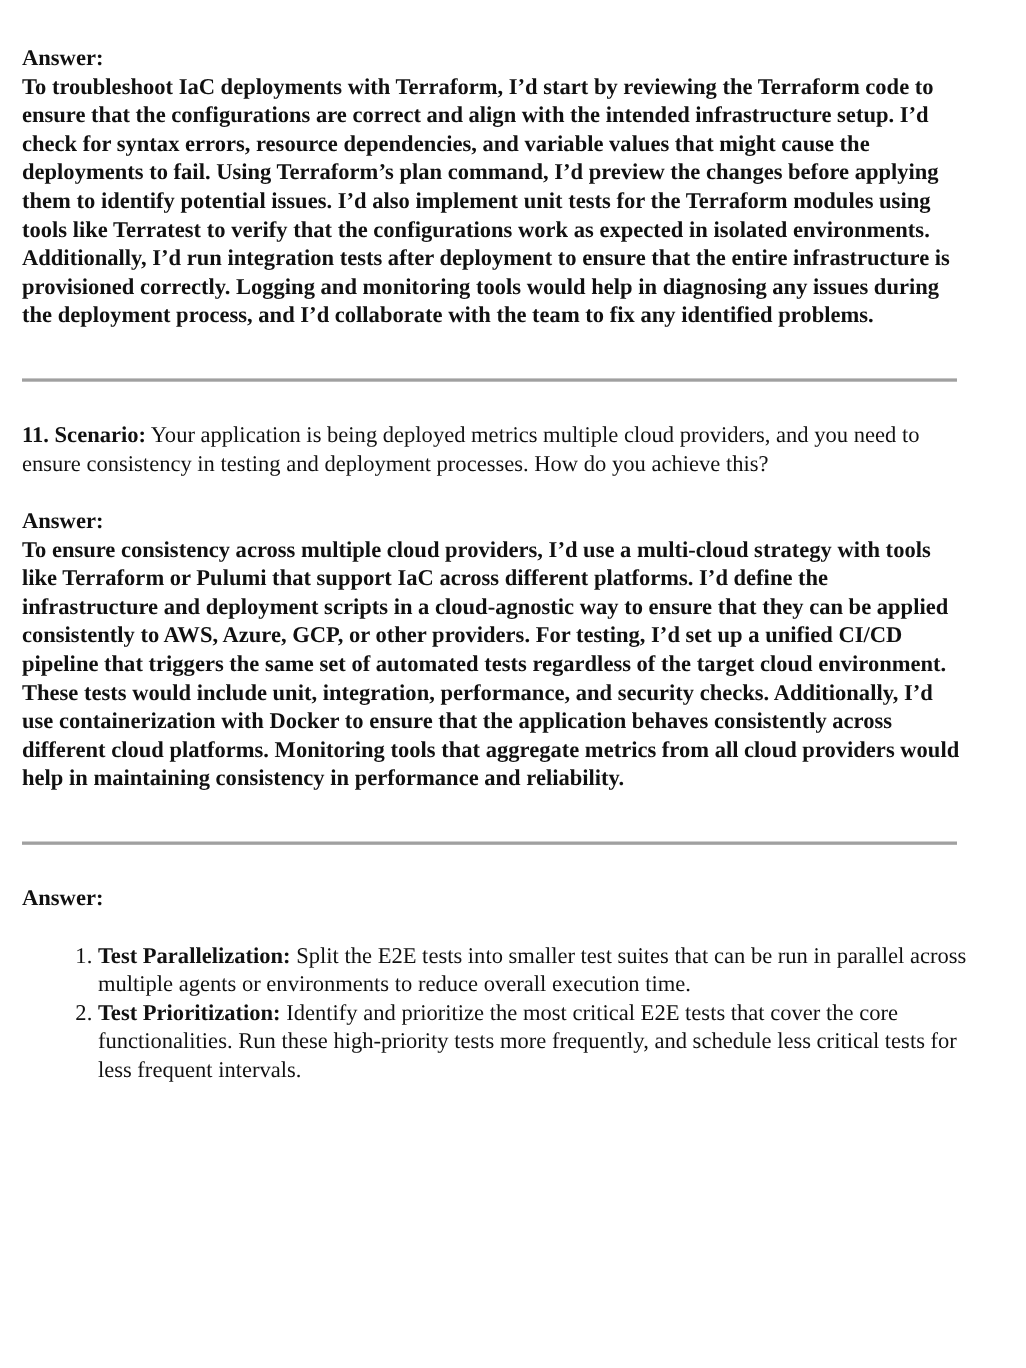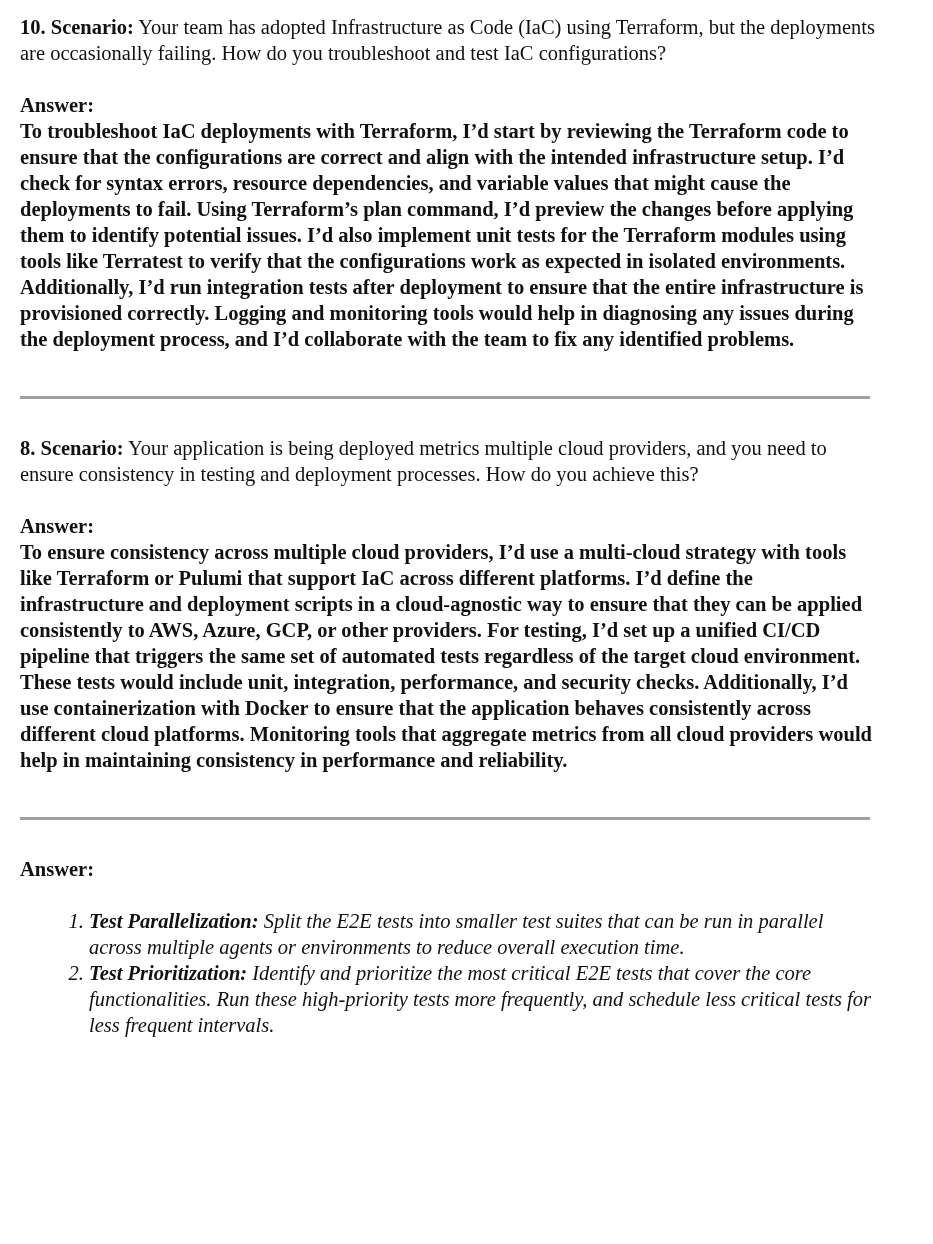--- a/index.html
+++ b/index.html
@@ -17,39 +17,38 @@
     .q { margin: 0; }
     .q b { font-weight: bold; }
     .ans-label { font-weight: bold; margin: 26px 0 0 0; }
     .ans { margin: 0; font-weight: bold; }
     .sep {
       height: 3px;
       background: #a0a0a0;
       width: 850px;
       margin: 44px 0 36px 0;
     }
-    ol { margin: 26px 0 0 0; padding: 0 0 0 69px; font-style: italic; }
+    ol { margin: 26px 0 0 0; padding: 0 0 0 69px; }
     ol li { padding-left: 0; }
     ol li::marker { font-weight: normal; }
   </style>
 </head>
 <body>
 
 <div class="page">
 
   <section>
-    <p class="q"><b>10. Scenario:</b><span> Your team has adopted Infrastructure as Code (IaC) using Terraform, but the deployments are occasionally failing. How do you troubleshoot and test IaC configurations?</span></p>
     <p class="ans-label">Answer:</p>
     <p class="ans">To troubleshoot IaC deployments with Terraform, I’d start by reviewing the Terraform code to ensure that the configurations are correct and align with the intended infrastructure setup. I’d check for syntax errors, resource dependencies, and variable values that might cause the deployments to fail. Using Terraform’s plan command, I’d preview the changes before applying them to identify potential issues. I’d also implement unit tests for the Terraform modules using tools like Terratest to verify that the configurations work as expected in isolated environments. Additionally, I’d run integration tests after deployment to ensure that the entire infrastructure is provisioned correctly. Logging and monitoring tools would help in diagnosing any issues during the deployment process, and I’d collaborate with the team to fix any identified problems.</p>
   </section>
 
   <div class="sep"></div>
 
   <section>
-    <p class="q"><b>8. Scenario:</b><span> Your application is being deployed metrics multiple cloud providers, and you need to ensure consistency in testing and deployment processes. How do you achieve this?</span></p>
+    <p class="q"><b>11. Scenario:</b><span> Your application is being deployed metrics multiple cloud providers, and you need to ensure consistency in testing and deployment processes. How do you achieve this?</span></p>
     <p class="ans-label">Answer:</p>
     <p class="ans">To ensure consistency across multiple cloud providers, I’d use a multi-cloud strategy with tools like Terraform or Pulumi that support IaC across different platforms. I’d define the infrastructure and deployment scripts in a cloud-agnostic way to ensure that they can be applied consistently to AWS, Azure, GCP, or other providers. For testing, I’d set up a unified CI/CD pipeline that triggers the same set of automated tests regardless of the target cloud environment. These tests would include unit, integration, performance, and security checks. Additionally, I’d use containerization with Docker to ensure that the application behaves consistently across different cloud platforms. Monitoring tools that aggregate metrics from all cloud providers would help in maintaining consistency in performance and reliability.</p>
   </section>
 
   <div class="sep"></div>
 
   <section>
     <p class="ans-label">Answer:</p>
     <ol>
       <li><b>Test Parallelization:</b><span> Split the E2E tests into smaller test suites that can be run in parallel across multiple agents or environments to reduce overall execution time.</span></li>

